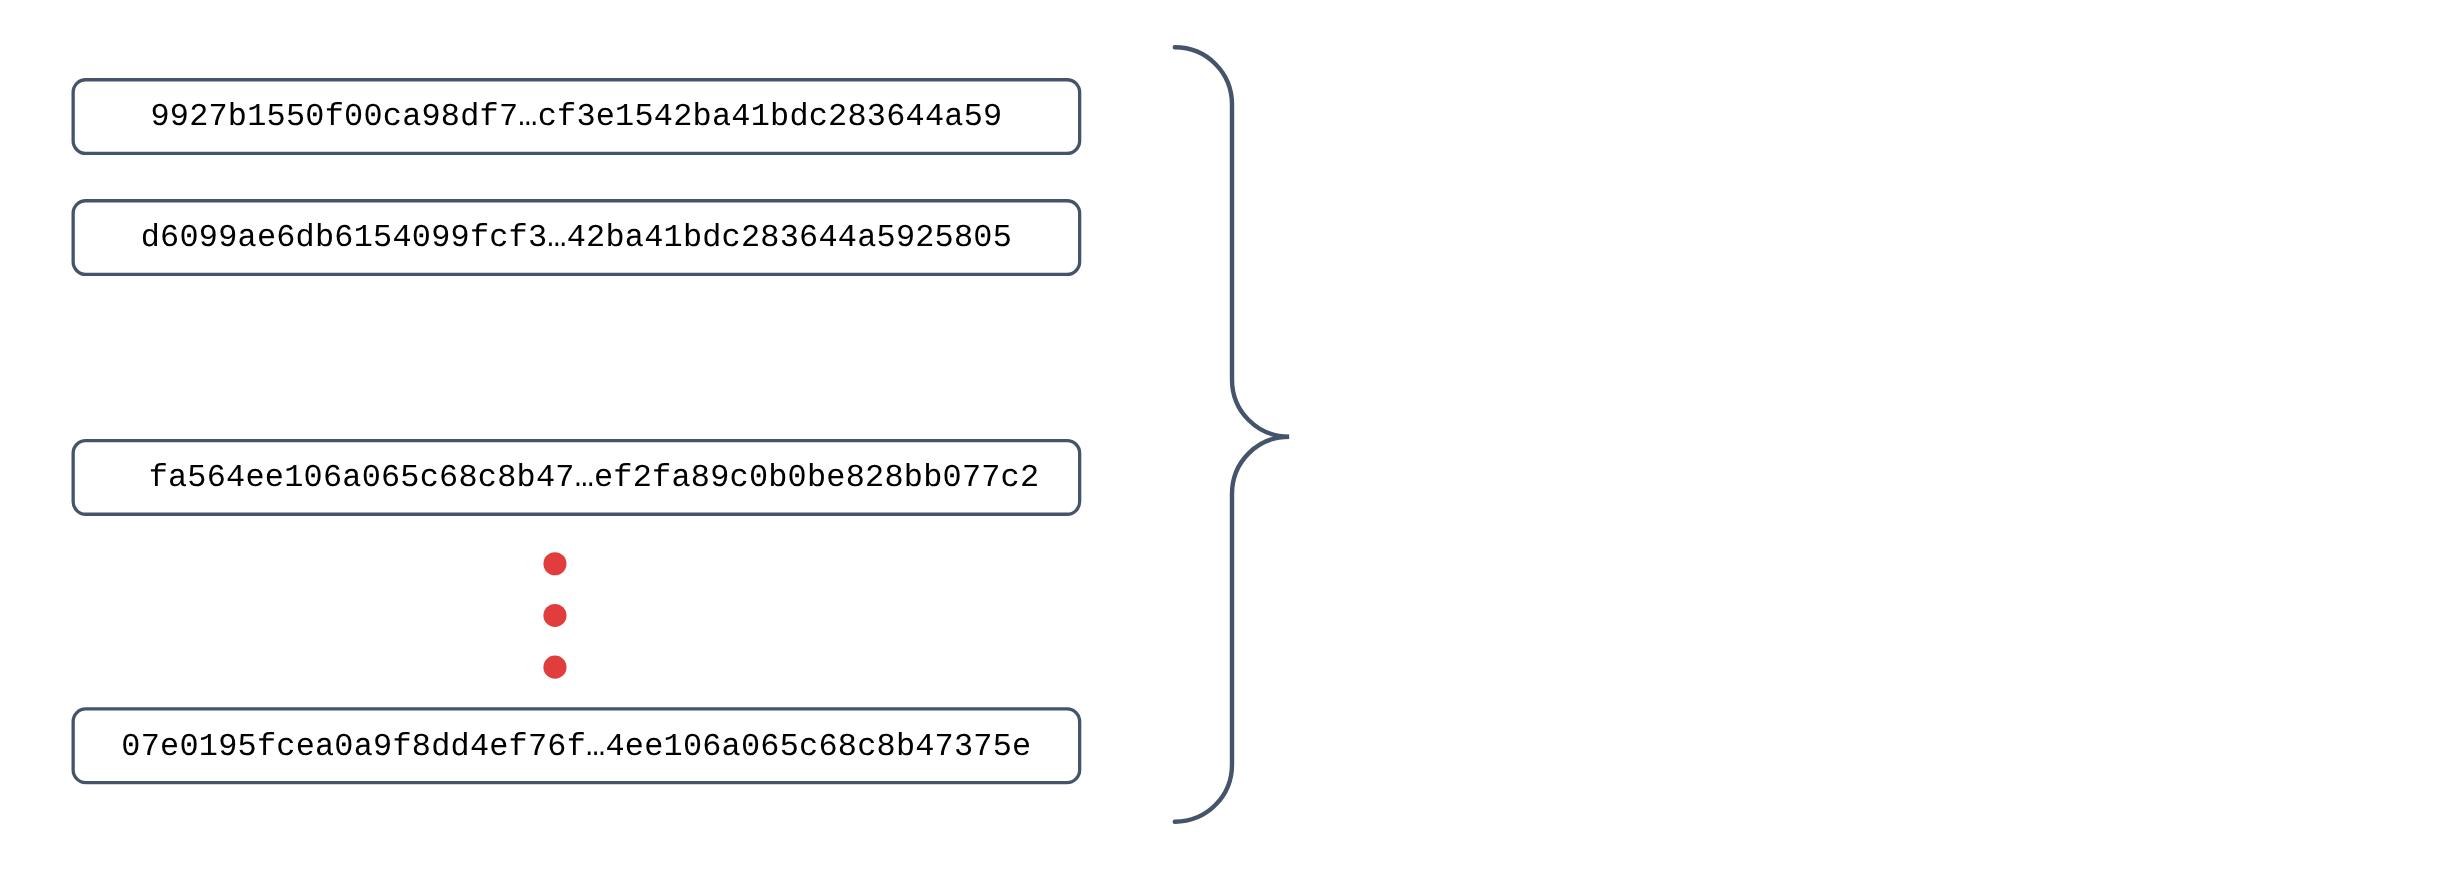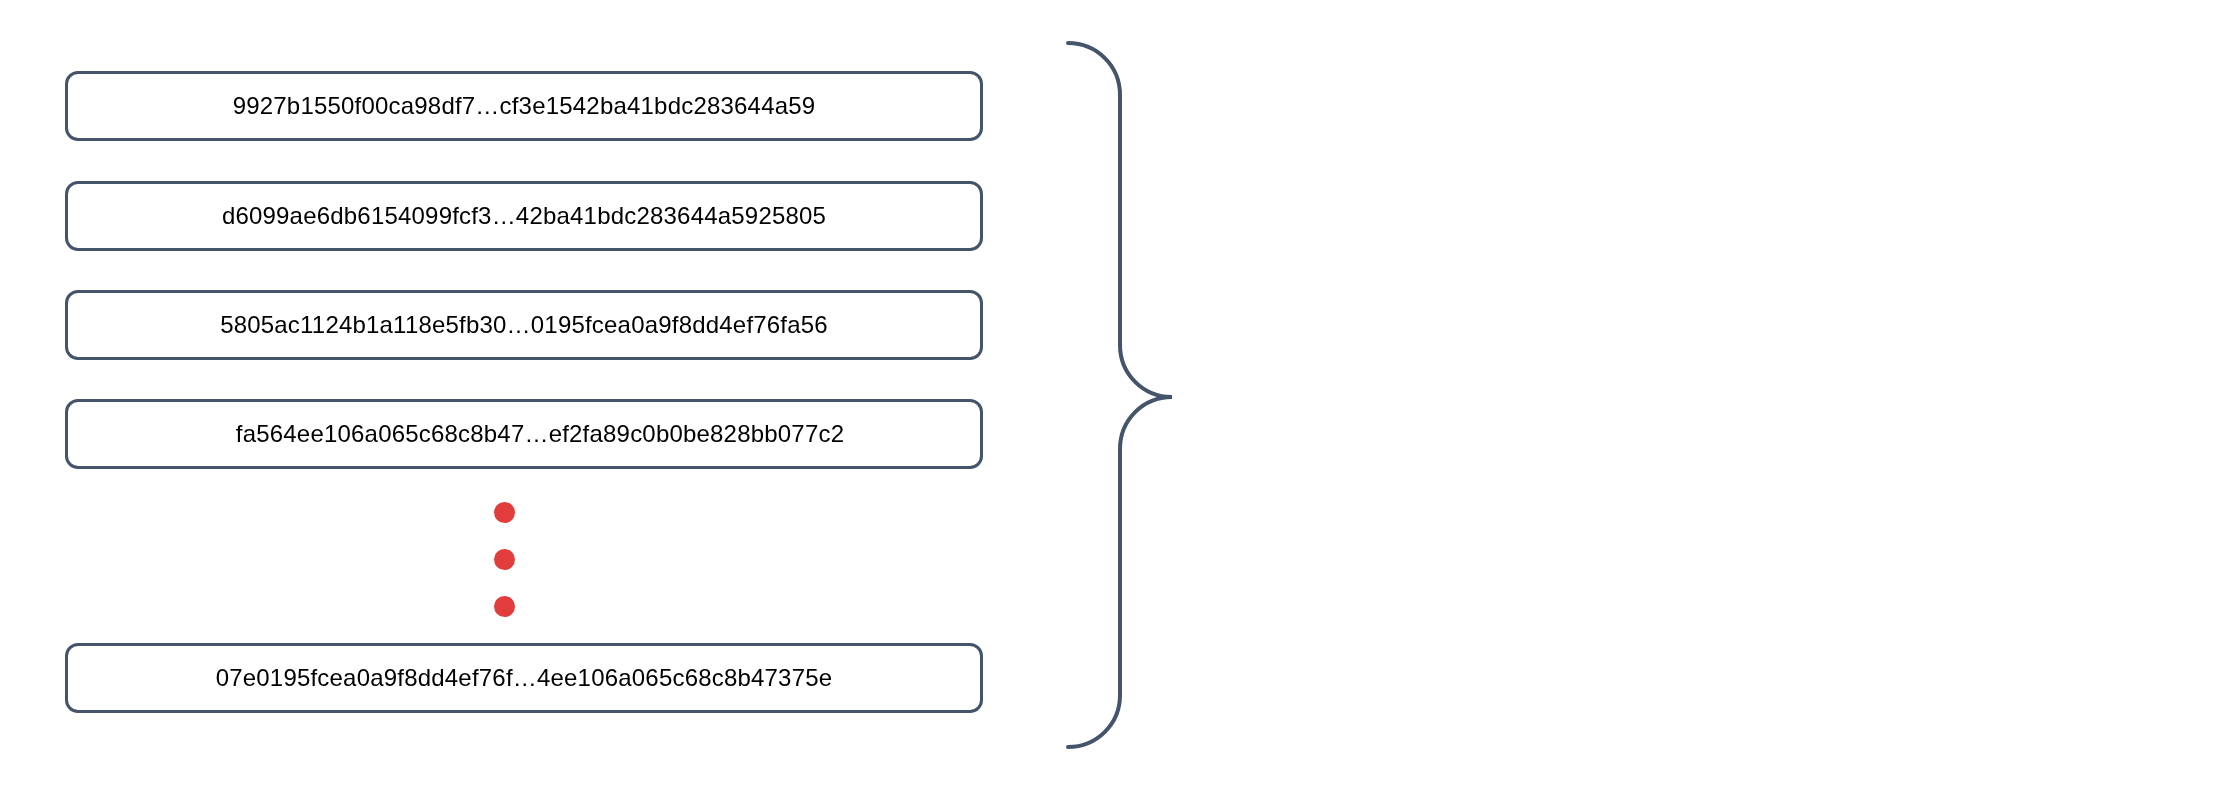--- a/index.html
+++ b/index.html
@@ -24,24 +24,25 @@
     position:absolute;
     box-sizing:border-box;
     width:918px;
     height:70px;
     background:var(--background);
     border:3px solid var(--outline);
     border-radius:13px;
     display:flex;
     align-items:center;
     justify-content:center;
-    font-size:24px;
+    font-size:29px;
     letter-spacing:0.2px;
     color:var(--text);
     white-space:nowrap;
+    font-family:Liberation Mono, monospace;
   }
   .hash-left{left:65px;}
   .b1{top:71px;}
   .b2{top:181px;border-radius:13px;}
   .b3{top:290px;}
   .b4{top:399px;padding-left:32px;}
   .b5{top:643px;}
   .result{left:1223px;top:363px;}
   .dot{
     position:absolute;
@@ -66,23 +67,20 @@
 <div class="canvas">
 
   <div class="node hash-left b1">
     <span>9927b1550f00ca98df7…cf3e1542ba41bdc283644a59</span>
   </div>
 
   <div class="node hash-left b2">
     <span>d6099ae6db6154099fcf3…42ba41bdc283644a5925805</span>
   </div>
 
-  <div class="node hash-left b3">
-    <span>5805ac1124b1a118e5fb30…0195fcea0a9f8dd4ef76fa56</span>
-  </div>
 
   <div class="node hash-left b4">
     <span>fa564ee106a065c68c8b47…ef2fa89c0b0be828bb077c2</span>
   </div>
 
   <span class="dot d1"></span>
   <span class="dot d2"></span>
   <span class="dot d3"></span>
 
   <div class="node hash-left b5">

